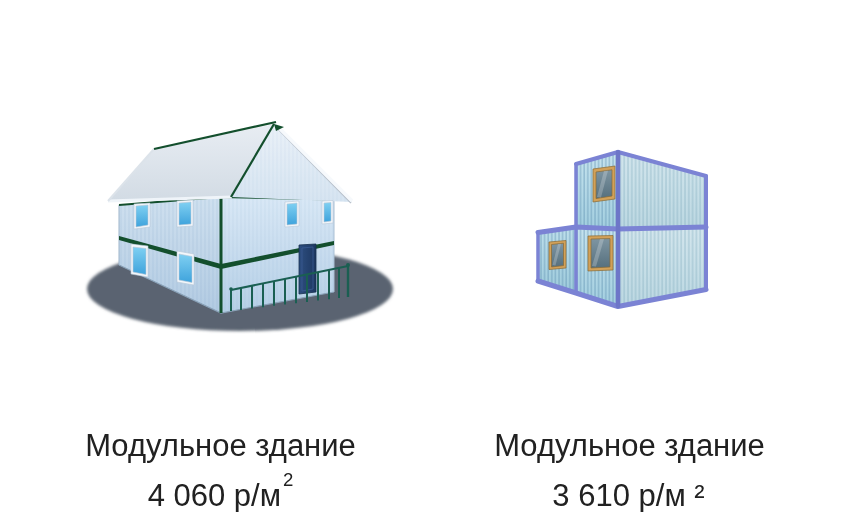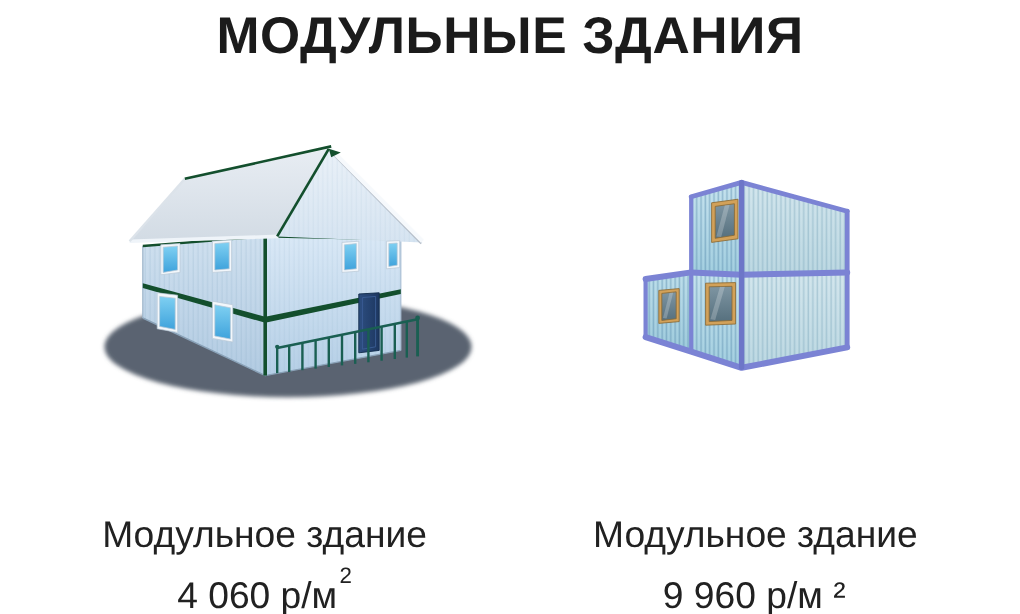--- a/index.html
+++ b/index.html
@@ -15,21 +15,20 @@
   .caption.left{transform:translateX(8px);}
   .caption.right{transform:translateX(-8px);}
   .price{white-space:nowrap;}
   .price sup{font-size:0.6em;position:relative;top:-0.5em;margin-left:2px;}
 </style>
 </head>
 <body>
 
 <div class="page">
 
-  <div class="title">МОДУЛЬНЫЕ ЗДАНИЯ</div>
 
   <svg class="fig-house" width="340" height="260" viewBox="60 80 340 260" xmlns="http://www.w3.org/2000/svg">
     <defs>
       <linearGradient id="gWallL" x1="0" y1="0" x2="0" y2="1">
         <stop offset="0" stop-color="#cfe0ef"></stop>
           <stop offset="1" stop-color="#b2cbe2"></stop>
       </linearGradient>
       <linearGradient id="gWallR" x1="0" y1="0" x2="0" y2="1">
         <stop offset="0" stop-color="#d9e8f6"></stop>
           <stop offset="1" stop-color="#b5cfe6"></stop>
@@ -202,17 +201,17 @@
     </g>
   </svg>
 
   <div class="captions">
     <div class="caption left">
       <div class="name">Модульное здание</div>
       <div class="price"><span>4 060 р/м</span><sup>2</sup></div>
     </div>
     <div class="caption right">
       <div class="name">Модульное здание</div>
-      <div class="price"><span>9 960 р/м ²</span><sup></sup></div>
+      <div class="price"><span>3 610 р/м ²</span><sup></sup></div>
     </div>
   </div>
 
 </div>
 
 </body></html>

